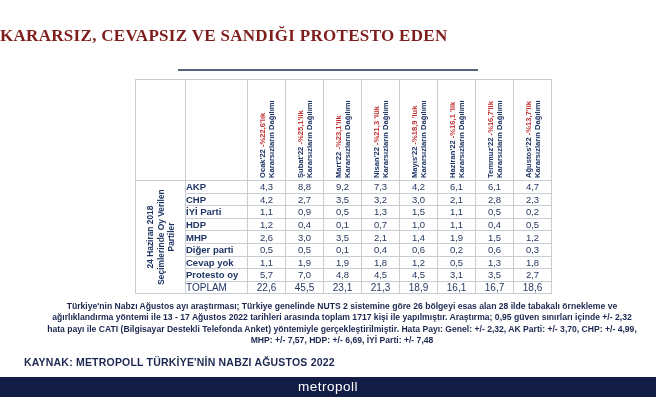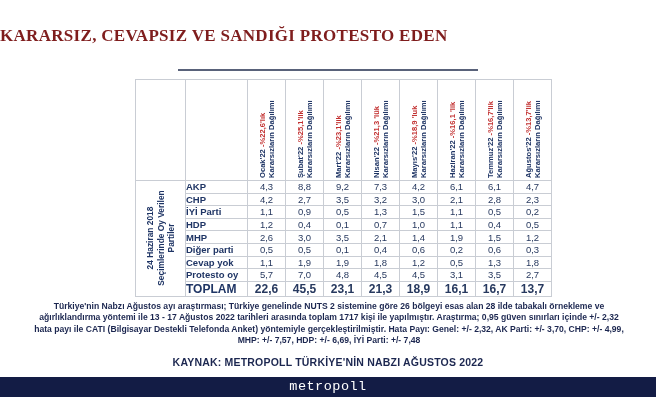--- a/index.html
+++ b/index.html
@@ -17,29 +17,29 @@
   .hrot { position:absolute; left:50%; top:50%; transform:translate(-50%,-50%) rotate(-90deg);
           width:96px; text-align:left; font-size:7.6px; font-weight:700; color:#1f3565;
           line-height:1.25; }
   .hrot .l1, .hrot .l2 { display:block; white-space:nowrap; }
   .hrot .red { color:#c22f2f; }
   td.group { position:relative; }
   .grot { position:absolute; left:50%; top:50%; transform:translate(-50%,-50%) rotate(-90deg);
           width:112px; text-align:center; font-weight:700; font-size:8.4px; color:#1f3565; line-height:1.25; }
   td.party { font-weight:700; font-size:9.5px; color:#1f3565; padding-left:5px; height:11.6px; white-space:nowrap; }
   td.val { text-align:center; font-size:9.5px; color:#27395f; }
-  tr.total td.party, tr.total td.val { font-weight:700; font-size:12px; }
-
-  .footnote { position:absolute; top:301px; left:34px; width:590px; text-align:center;
+  tr.total td.party, tr.total td.val { font-weight:400; font-size:10px; }
+
+  .footnote { position:absolute; top:301px; left:47px; width:590px; text-align:center;
               font-size:8.6px; font-weight:700; color:#1c2750; line-height:1.33; }
-  .source { position:absolute; top:356px; left:0; right:0; text-align:center; font-weight:700;
-            font-size:10.5px; color:#1c2750; letter-spacing:0.2px; }
+  .source { position:absolute; top:356px; left:0; right:0; text-align:left; font-weight:700;
+            font-size:10.5px; color:#1c2750; letter-spacing:0.2px;padding-left:24px; }
   .brandbar { position:absolute; top:377px; left:0; width:656px; height:20px; background:#131c45; }
   .brandbar span { display:block; text-align:center; color:#ffffff; font-size:13.5px;
-                   line-height:20px; letter-spacing:0.5px;font-family:Liberation Mono, monospace; }
+                   line-height:20px; letter-spacing:0.5px; }
 </style>
 </head>
 <body>
 
 <div class="page">
 
   <div class="title">
     <div>KARARSIZ, CEVAPSIZ VE SANDIĞI PROTESTO EDEN</div>
   </div>
   <div class="title-rule"></div>
@@ -205,21 +205,21 @@
         </tr>
         <tr class="total">
           <td class="party">TOPLAM</td>
           <td class="val">22,6</td>
           <td class="val">45,5</td>
           <td class="val">23,1</td>
           <td class="val">21,3</td>
           <td class="val">18,9</td>
           <td class="val">16,1</td>
           <td class="val">16,7</td>
-          <td class="val">13,7</td>
+          <td class="val">18,6</td>
         </tr>
       </tbody>
   </table>
 
   <div class="footnote">Türkiye'nin Nabzı Ağustos ayı araştırması; Türkiye genelinde NUTS 2 sistemine göre 26 bölgeyi esas alan 28 ilde tabakalı örnekleme ve ağırlıklandırma yöntemi ile 13 - 17 Ağustos 2022 tarihleri arasında toplam 1717 kişi ile yapılmıştır. Araştırma; 0,95 güven sınırları içinde +/- 2,32 hata payı ile CATI (Bilgisayar Destekli Telefonda Anket) yöntemiyle gerçekleştirilmiştir. Hata Payı: Genel: +/- 2,32, AK Parti: +/- 3,70, CHP: +/- 4,99, MHP: +/- 7,57, HDP: +/- 6,69, İYİ Parti: +/- 7,48</div>
   <div class="source">KAYNAK: METROPOLL TÜRKİYE'NİN NABZI AĞUSTOS 2022</div>
 
   <div class="brandbar">
     <span>metropoll</span>
   </div>

